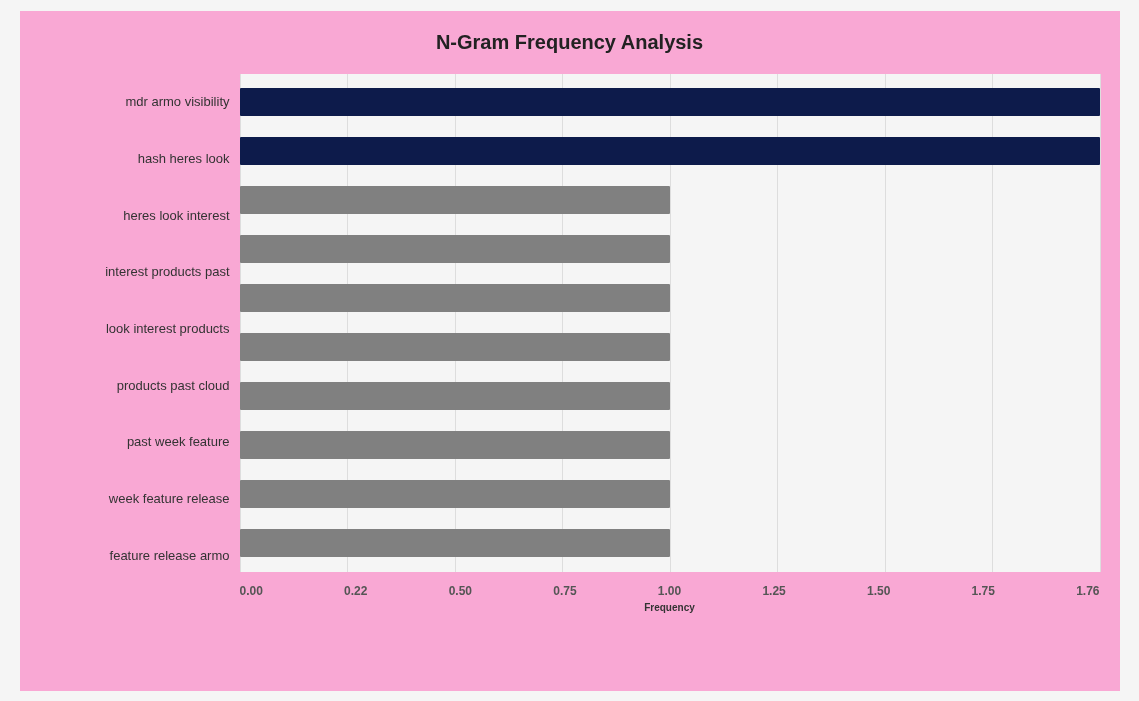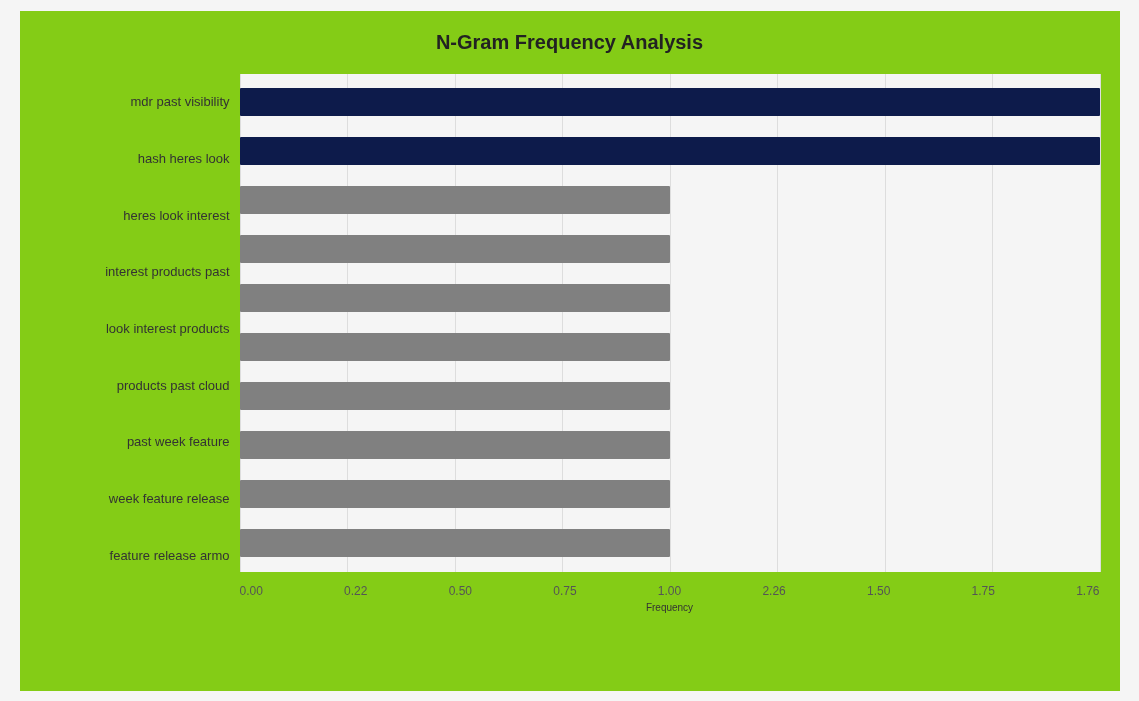--- a/index.html
+++ b/index.html
@@ -6,21 +6,21 @@
     body {
       background: #f5f5f5;
       font-family: Arial, sans-serif;
       width: 1139px;
       height: 701px;
       display: flex;
       align-items: center;
       justify-content: center;
     }
     .chart-container {
-      background: #84cc16;
+      background: #f9a8d4;
       width: 1100px;
       height: 680px;
       padding: 20px 20px 60px 20px;
       position: relative;
     }
     .chart-title {
       text-align: center;
       font-size: 20px;
       font-weight: bold;
       margin-bottom: 20px;
@@ -86,20 +86,21 @@
     .bar-dark {
       background: #0d1b4b;
     }
     .bar-gray {
       background: #808080;
     }
     .x-axis {
       height: 30px;
       position: relative;
       margin-top: 12px;
+      font-weight: bold;
     }
     .x-ticks {
       display: flex;
       flex-direction: row;
       justify-content: space-between;
       width: 100%;
       position: relative;
     }
     .x-tick {
       font-size: 12px;
@@ -114,21 +115,21 @@
     }
   </style>
 </head>
 <body>
 
 <div class="chart-container">
   <div class="chart-title">N-Gram Frequency Analysis</div>
   <div class="chart-area">
     <div class="y-axis">
 
-    <div class="y-label">mdr past visibility</div>
+    <div class="y-label">mdr armo visibility</div>
         <div class="y-label">hash heres look</div>
         <div class="y-label">heres look interest</div>
         <div class="y-label">interest products past</div>
         <div class="y-label">look interest products</div>
         <div class="y-label">products past cloud</div>
         <div class="y-label">past week feature</div>
         <div class="y-label">week feature release</div>
         <div class="y-label">feature release armo</div>
       </div>
     <div class="bars-and-xaxis">
@@ -177,21 +178,21 @@
           </div>
         </div>
       <div class="x-axis">
         <div class="x-ticks">
 
         <div class="x-tick">0.00</div>
             <div class="x-tick">0.22</div>
             <div class="x-tick">0.50</div>
             <div class="x-tick">0.75</div>
             <div class="x-tick">1.00</div>
-            <div class="x-tick">2.26</div>
+            <div class="x-tick">1.25</div>
             <div class="x-tick">1.50</div>
             <div class="x-tick">1.75</div>
             <div class="x-tick">1.76</div>
           </div>
         <div class="x-axis-label">Frequency</div>
       </div>
     </div>
   </div>
 </div>
 

